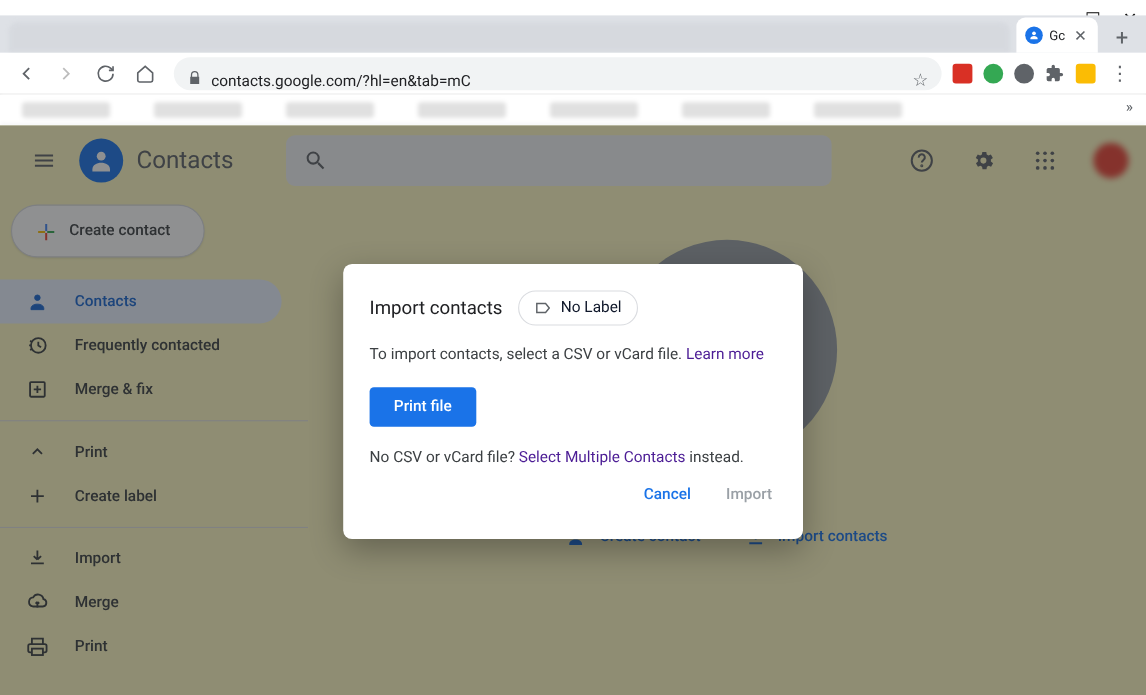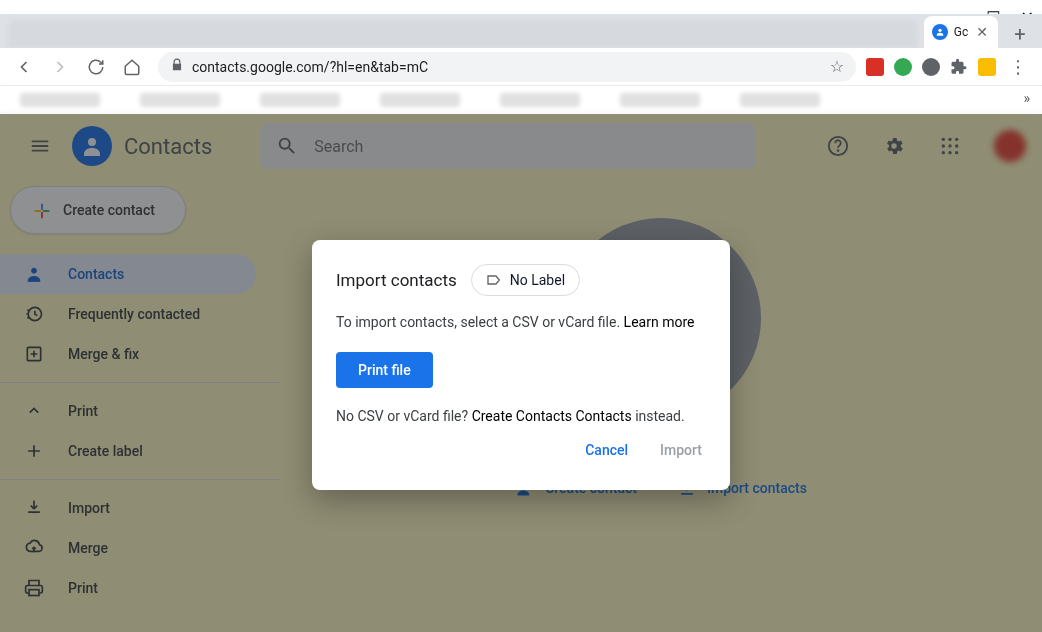--- a/index.html
+++ b/index.html
@@ -13,21 +13,21 @@
 .tab .fav{width:16px;height:16px;border-radius:50%;background:#1a73e8;display:flex;align-items:center;justify-content:center}
 .tab .fav svg{width:10px;height:10px;fill:#fff}
 .tab .title{font-size:12px;color:#202124}
 .tab .x{font-size:14px;color:#5f6368;cursor:pointer;padding:0 2px}
 .newtab{width:28px;height:28px;border-radius:50%;display:flex;align-items:center;justify-content:center;margin:0 8px;cursor:pointer}
 .newtab span{font-size:20px;color:#5f6368}
 
 .toolbar{position:absolute;top:48px;left:0;right:0;height:38px;background:#fff;display:flex;align-items:center;padding:0 8px;gap:4px;border-bottom:1px solid #e0e0e0}
 .tbtn{width:32px;height:32px;display:flex;align-items:center;justify-content:center;border-radius:50%;cursor:pointer;color:#5f6368}
 .tbtn.disabled{color:#bdbdbd}
-.omnibox{flex:1;height:30px;background:#f1f3f4;border-radius:15px;display:flex;align-items:center;padding:0 12px;gap:8px;margin:0 6px}
+.omnibox{flex:1;height:30px;background:#f1f3f4;border-radius:15px;display:flex;align-items:flex-end;padding:0 12px;gap:8px;margin:0 6px}
 .omnibox .lock{color:#5f6368}
 .omnibox .url{font-size:14px;color:#202124;flex:1}
 .omnibox .star{color:#5f6368}
 .ext{display:flex;align-items:center;gap:10px;padding-right:4px}
 .ext .e{width:18px;height:18px;border-radius:3px}
 .ext .dots{width:24px;text-align:center;color:#5f6368;font-size:18px}
 
 .bookmarks{position:absolute;top:86px;left:0;right:0;height:28px;background:#fff;border-bottom:1px solid #dadce0;filter:blur(2px);display:flex;align-items:center;padding:0 20px;gap:40px}
 .bookmarks .b{width:80px;height:14px;background:#ccc;border-radius:3px;opacity:.6}
 
@@ -64,21 +64,21 @@
 .link-btn svg{width:20px;height:20px;fill:#1a73e8}
 
 .scrim{position:absolute;top:114px;left:0;right:0;bottom:0;background:rgba(32,33,36,.5);display:flex;align-items:center;justify-content:center;z-index:10}
 .dialog{position:absolute;top:240px;left:312px;width:418px;background:#fff;border-radius:8px;z-index:20;padding:24px;box-shadow:0 10px 30px rgba(0,0,0,.3)}
 .dialog-head{display:flex;align-items:center;gap:14px;margin-bottom:18px}
 .dialog-title{font-size:17px;color:#202124}
 .chip{border:1px solid #dadce0;border-radius:16px;height:32px;display:flex;align-items:center;padding:0 14px;gap:8px;cursor:pointer}
 .chip svg{width:16px;height:16px;fill:none;stroke:#5f6368;stroke-width:2}
 .chip .label{font-size:14px;color:#0f172a}
 .dialog-text{font-size:14px;color:#3c4043;margin-bottom:22px}
-.dialog-text a{color:#000000;text-decoration:none;cursor:pointer}
+.dialog-text a{color:#4c1d95;text-decoration:none;cursor:pointer}
 .primary-btn{background:#1a73e8;color:#fff;border:none;border-radius:4px;height:36px;padding:0 22px;font-size:14px;font-weight:500;cursor:pointer;margin-bottom:20px}
 .dialog-actions{display:flex;justify-content:flex-end;gap:24px;margin-top:8px}
 .text-btn{background:none;border:none;font-size:14px;font-weight:500;cursor:pointer;padding:8px 4px}
 .text-btn.cancel{color:#1a73e8}
 .text-btn.confirm{color:#9aa0a6}
 .bm-overflow{position:absolute;top:90px;right:12px;color:#5f6368;font-size:14px;z-index:2}
 </style>
 </head>
 <body>
 
@@ -168,21 +168,20 @@
       <svg viewBox="0 0 24 24">
           <circle cx="12" cy="8" r="4"></circle>
           <path d="M4 20c0-4 4-6 8-6s8 2 8 6v2H4z"></path>
         </svg>
     </div>
     <div class="app-title">Contacts</div>
     <div class="searchbox">
       <svg viewBox="0 0 24 24">
           <path d="M15.5 14h-.79l-.28-.27A6.471 6.471 0 0016 9.5 6.5 6.5 0 109.5 16c1.61 0 3.09-.59 4.23-1.57l.27.28v.79l5 4.99L20.49 19l-4.99-5zm-6 0C7.01 14 5 11.99 5 9.5S7.01 5 9.5 5 14 7.01 14 9.5 11.99 14 9.5 14z"></path>
         </svg>
-      <input placeholder="Search" style="">
     </div>
     <div class="header-right">
       <div class="hicon">
           <svg width="22" height="22" viewBox="0 0 24 24" fill="none" stroke="currentColor" stroke-width="2">
             <circle cx="12" cy="12" r="10"></circle>
             <path d="M9 9a3 3 0 115 2c-1 1-2 1.5-2 3"></path>
             <circle cx="12" cy="17" r=".5" fill="currentColor"></circle>
           </svg>
         </div>
       <div class="hicon">
@@ -314,19 +313,19 @@
           <path d="M3 6h12l5 6-5 6H3z"></path>
         </svg>
       <span class="label">No Label</span>
     </div>
   </div>
   <p class="dialog-text">
     <span>To import contacts, select a CSV or vCard file. </span><a>Learn more</a>
   </p>
   <button class="primary-btn">Print file</button>
   <p class="dialog-text" style="margin-bottom:10px">
-    <span>No CSV or vCard file? </span><a>Create Contacts Contacts</a><span> instead.</span>
+    <span>No CSV or vCard file? </span><a>Select Multiple Contacts</a><span> instead.</span>
   </p>
   <div class="dialog-actions">
     <button class="text-btn cancel">Cancel</button>
     <button class="text-btn confirm">Import</button>
   </div>
 </div>
 
 </body></html>

